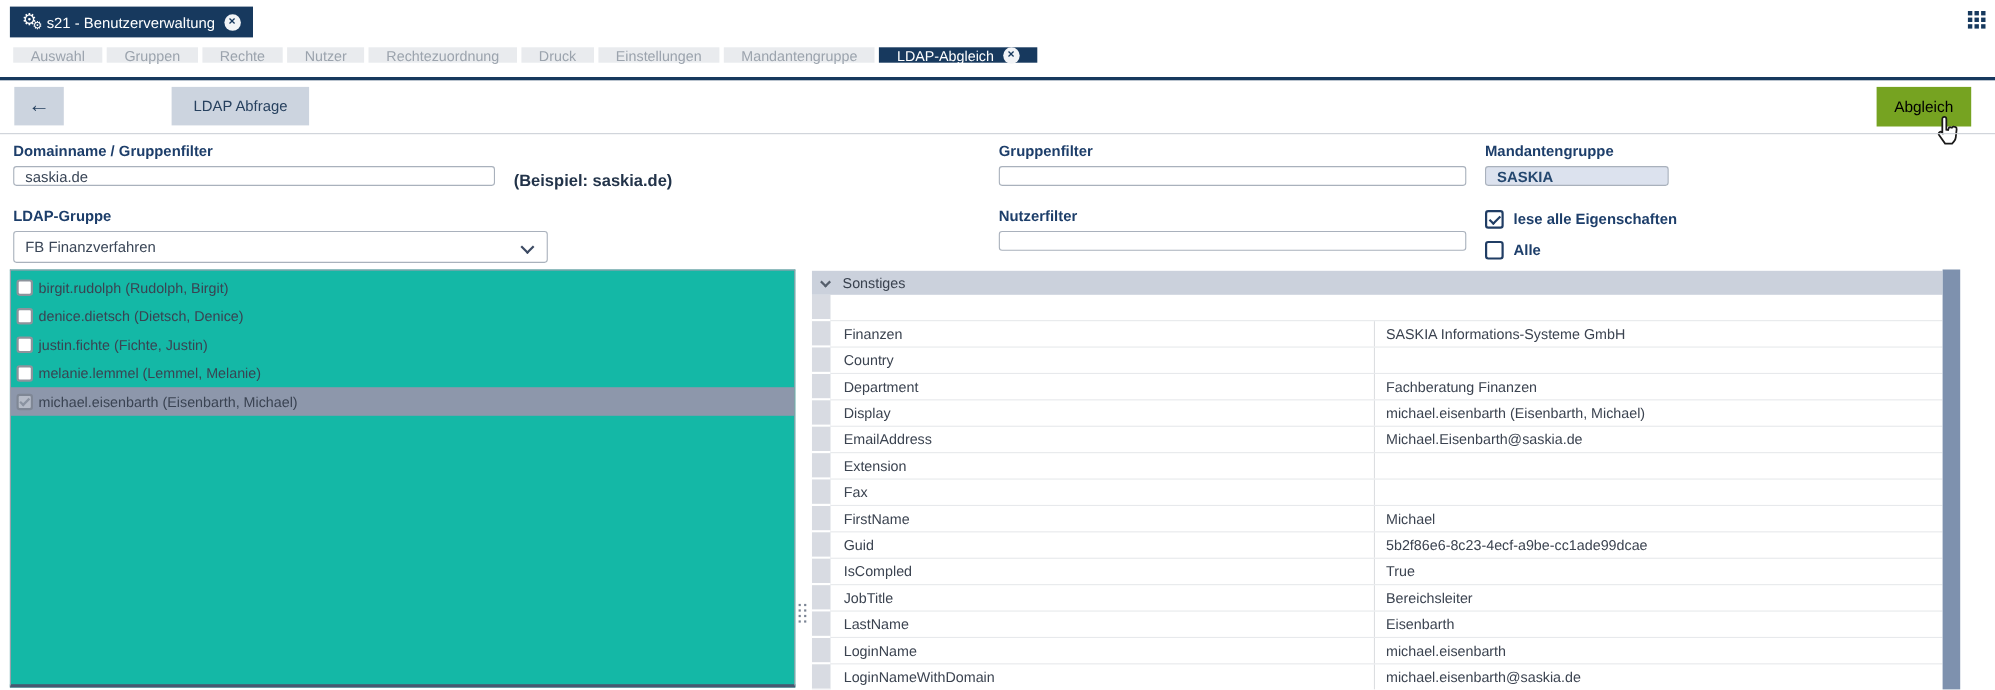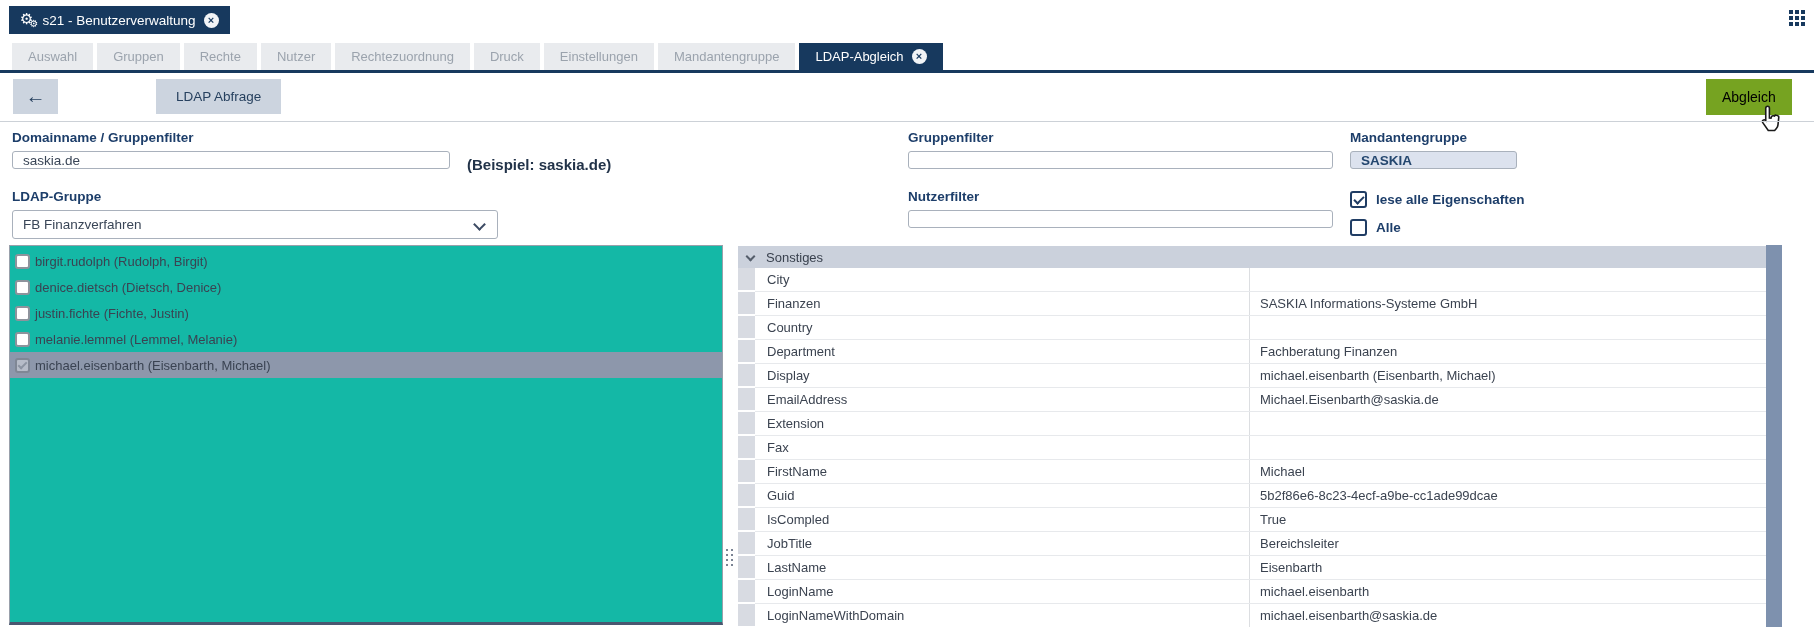--- a/index.html
+++ b/index.html
@@ -13,21 +13,21 @@
   .gears { color:#fff; font-size:15px; line-height:1; letter-spacing:-4px; }
   .gears .g2 { font-size:10px; vertical-align:-3px; }
   .close-badge { display:inline-flex; width:15px; height:15px; border-radius:50%;
     background:#f2f4f7; color:#17395e; font-size:11px; font-weight:700;
     align-items:center; justify-content:center; line-height:1; }
   .apps-icon { position:absolute; left:1789px; top:10px; display:grid;
     grid-template-columns:repeat(3,4px); grid-auto-rows:4px; gap:2px; }
   .apps-icon i { background:#17395e; }
 
   
-  .tabbar { position:absolute; left:12px; top:43px; display:flex; gap:4px; height:27px; }
+  .tabbar { position:absolute; left:12px; top:43px; display:flex; gap:4px; height:14px; }
   .tab { background:#e9ebee; color:#9ba3ad; font-size:13px; padding:0 16px;
     display:flex; align-items:center; white-space:nowrap; }
   .tab.active { background:#17395e; color:#fff; gap:8px; }
   .navy-line { position:absolute; left:0; top:70px; width:1814px; height:3px; background:#17395e; }
 
   
   .btn-flat { position:absolute; top:79px; height:35px; background:#ccd4df; color:#27415f;
     border:none; font-size:13.5px; display:flex; align-items:center; justify-content:center;
     font-family:inherit; cursor:pointer; }
   .btn-back { left:13px; width:45px; font-size:20px; }
@@ -192,21 +192,20 @@
 
   <div class="right-panel">
     <div class="props-header">
       <span class="chev"></span>
       <span>Sonstiges</span>
     </div>
 
     <div class="prow">
       <div class="prow-hdr"></div>
       <div class="prow-body">
-        <div class="prow-name">City</div>
         <div class="prow-value"></div>
       </div>
     </div>
     <div class="prow">
       <div class="prow-hdr"></div>
       <div class="prow-body">
         <div class="prow-name">Finanzen</div>
         <div class="prow-value">SASKIA Informations-Systeme GmbH</div>
       </div>
     </div>

